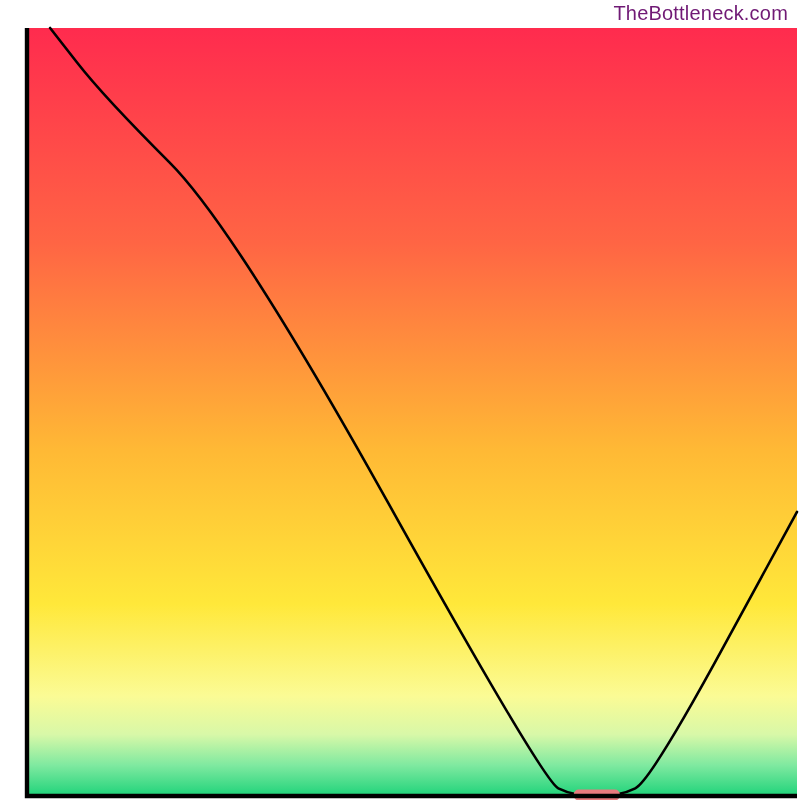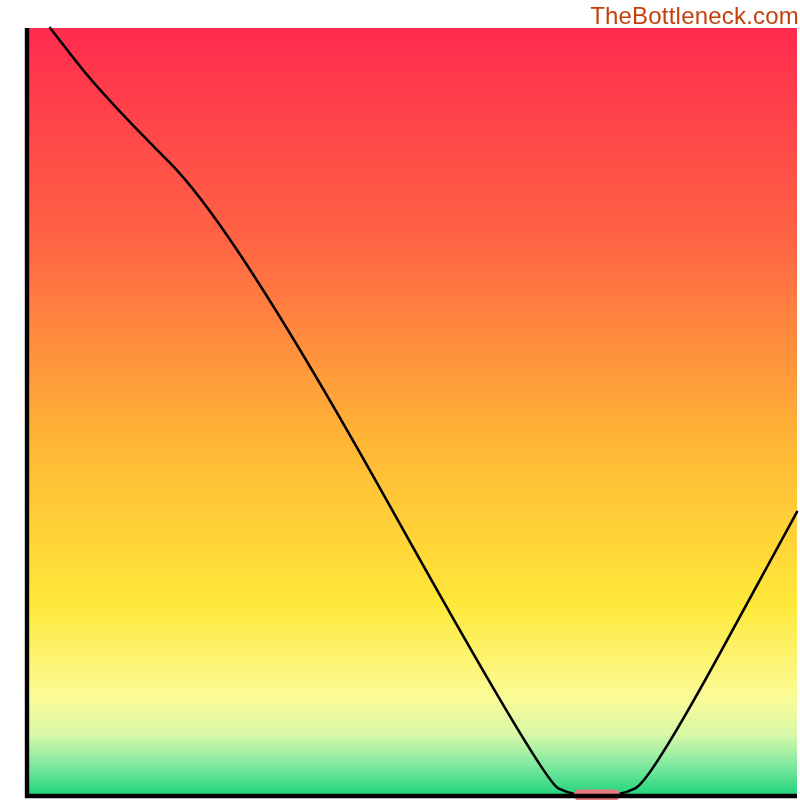--- a/index.html
+++ b/index.html
@@ -11,23 +11,23 @@
     font-family: Arial, Helvetica, sans-serif;
   }
   .chart-container {
     position: relative;
     width: 800px;
     height: 800px;
   }
   .watermark {
     position: absolute;
     top: 2px;
-    right: 1px;
-    font-size: 24px;
-    color: #c2410c;
+    right: 12px;
+    font-size: 20px;
+    color: #701a75;
     letter-spacing: 0.2px;
     z-index: 10;
   }
   svg.plot {
     position: absolute;
     top: 0;
     left: 0;
   }
 </style>
 </head>

